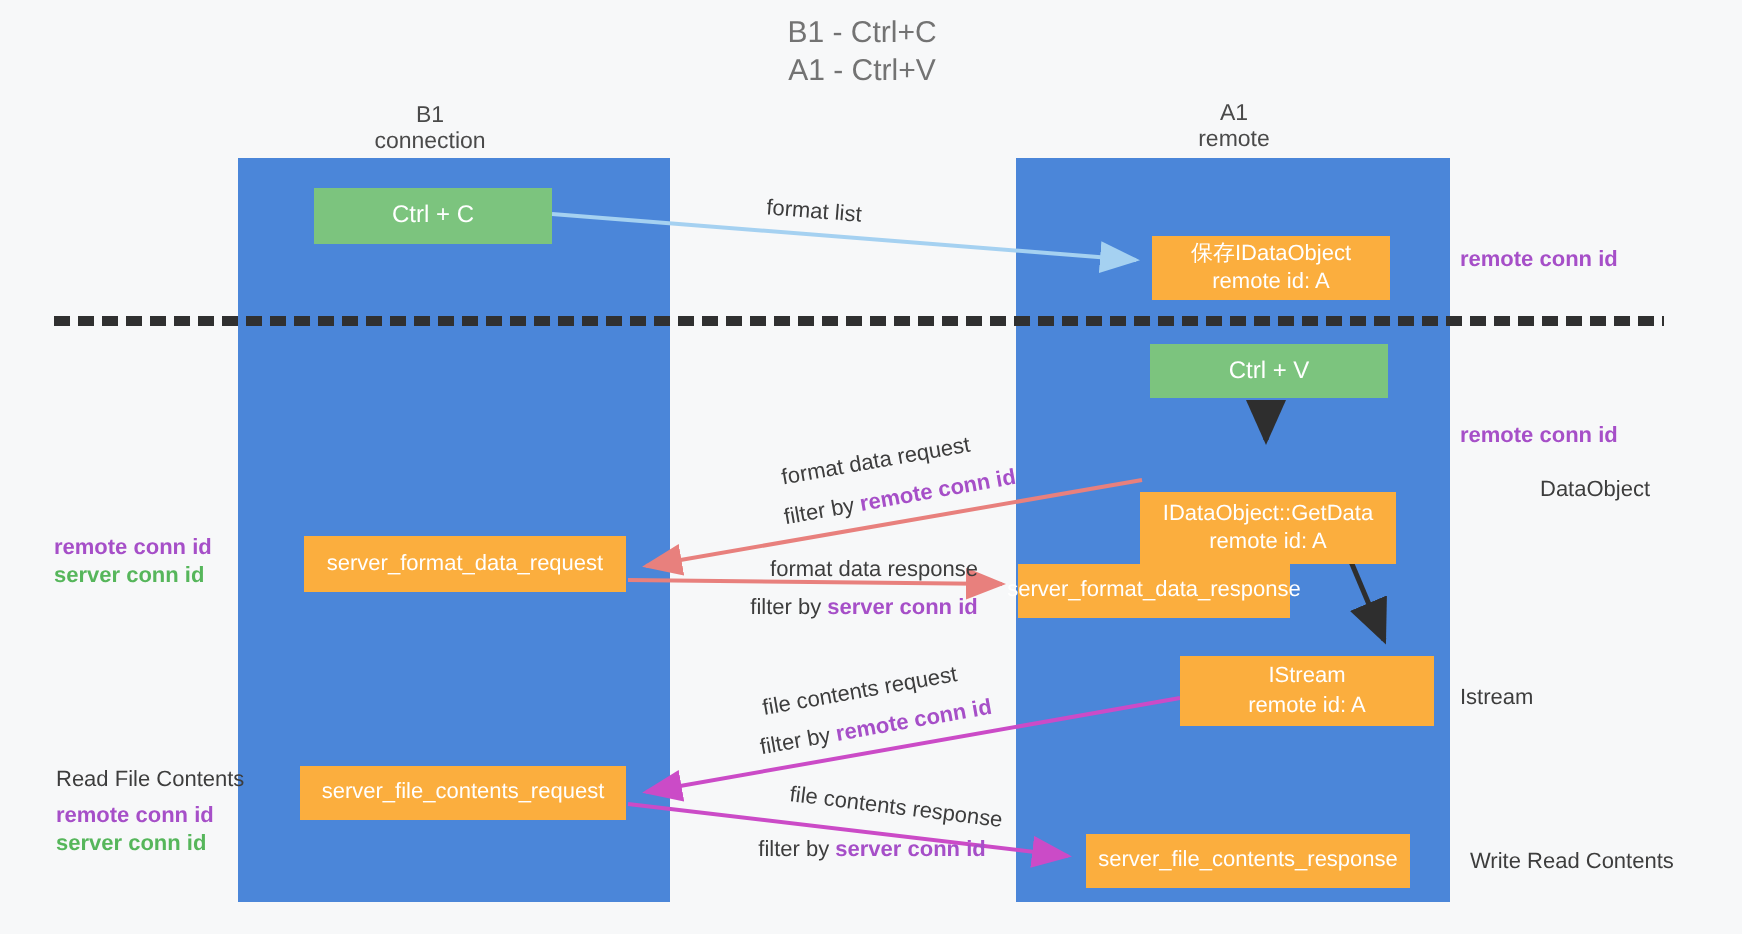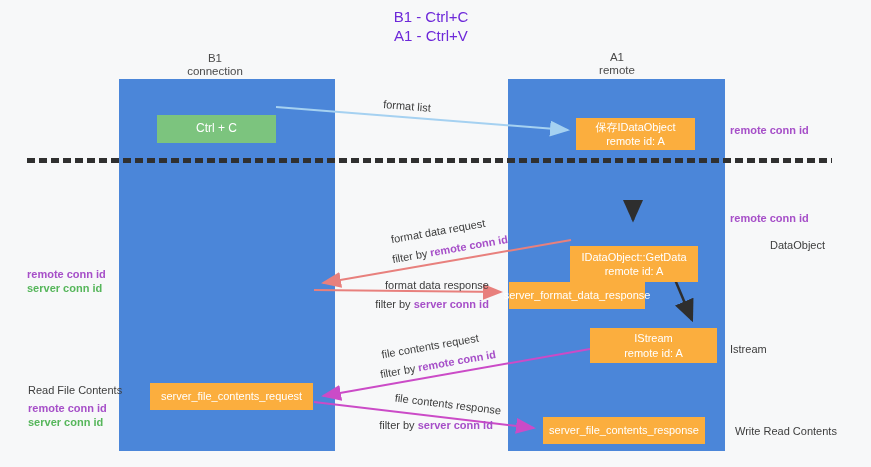--- a/index.html
+++ b/index.html
@@ -1,38 +1,38 @@
 <!DOCTYPE html>
 <html><head>
 <meta charset="utf-8">
 <style>
   * { margin:0; padding:0; box-sizing:border-box; }
   html,body { background:#ffffff; }
   body { font-family:"Liberation Sans", sans-serif; }
   .canvas { position:relative; width:871px; height:467px; background:#f7f8f9; overflow:hidden; }
 
   .title { position:absolute; left:0; top:7px; width:862px; text-align:center;
-           font-size:15px; line-height:19px; color:#6d28d9; z-index:5; }
+           font-size:15px; line-height:19px; color:#737373; z-index:5; }
 
   .hdr { position:absolute; width:120px; text-align:center; font-size:11.5px;
          line-height:13px; color:#4a4a4a; z-index:5; }
 
   .col { position:absolute; top:79px; height:372px; background:#4b86d9; z-index:1; }
   .col-left  { left:119px; width:216px; }
   .col-right { left:508px; width:217px; }
 
   .dashline { position:absolute; left:27px; top:158px; width:805px; height:5px; z-index:4;
               background-image:repeating-linear-gradient(90deg,#303030 0 8px, rgba(0,0,0,0) 8px 12px); }
 
   svg.arrows { position:absolute; left:0; top:0; z-index:2; }
 
   .box { position:absolute; z-index:3; display:flex; flex-direction:column;
          align-items:center; justify-content:center; color:#ffffff; text-align:center;
          line-height:1.3; white-space:nowrap; }
-  .box-green  { background:#7cc47e; font-size:12px;margin-top:21px; }
+  .box-green  { background:#7cc47e; font-size:12px; }
   .box-orange { background:#fbae3e; font-size:11px; }
   .box-2line  { font-size:11px; }
 
   .albl { position:absolute; z-index:3; font-size:11px; color:#3d3d3d; white-space:nowrap;
           transform:translate(-50%,-50%) rotate(var(--r,0deg)); }
 
   .side { position:absolute; z-index:5; font-size:11px; line-height:14px; white-space:nowrap; }
   .dark   { color:#3d3d3d; }
   .purple { color:#a64fc8; font-weight:bold; }
   .greent { color:#56b65b; font-weight:bold; }
@@ -87,26 +87,32 @@
 
   <div class="box box-green" style="left:157px; top:94px; width:119px; height:28px;">
     <span>Ctrl + C</span>
   </div>
 
   <div class="box box-orange box-2line" style="left:576px; top:118px; width:119px; height:32px;">
     <span>保存IDataObject</span>
     <span>remote id: A</span>
   </div>
 
+  <div class="box box-green" style="left:575px; top:172px; width:119px; height:27px;">
+    <span>Ctrl + V</span>
+  </div>
 
   <div class="box box-orange box-2line" style="left:570px; top:226px; width:128px; height:36px;margin-top:20px;">
     <span>IDataObject::GetData</span>
     <span>remote id: A</span>
   </div>
 
+  <div class="box box-orange" style="left:152px; top:268px; width:161px; height:28px;">
+    <span>server_format_data_request</span>
+  </div>
 
   <div class="box box-orange" style="left:509px; top:282px; width:136px; height:27px;">
     <span>server_format_data_response</span>
   </div>
 
   <div class="box box-orange box-2line" style="left:590px; top:328px; width:127px; height:35px;">
     <span>IStream</span>
     <span>remote id: A</span>
   </div>
 

